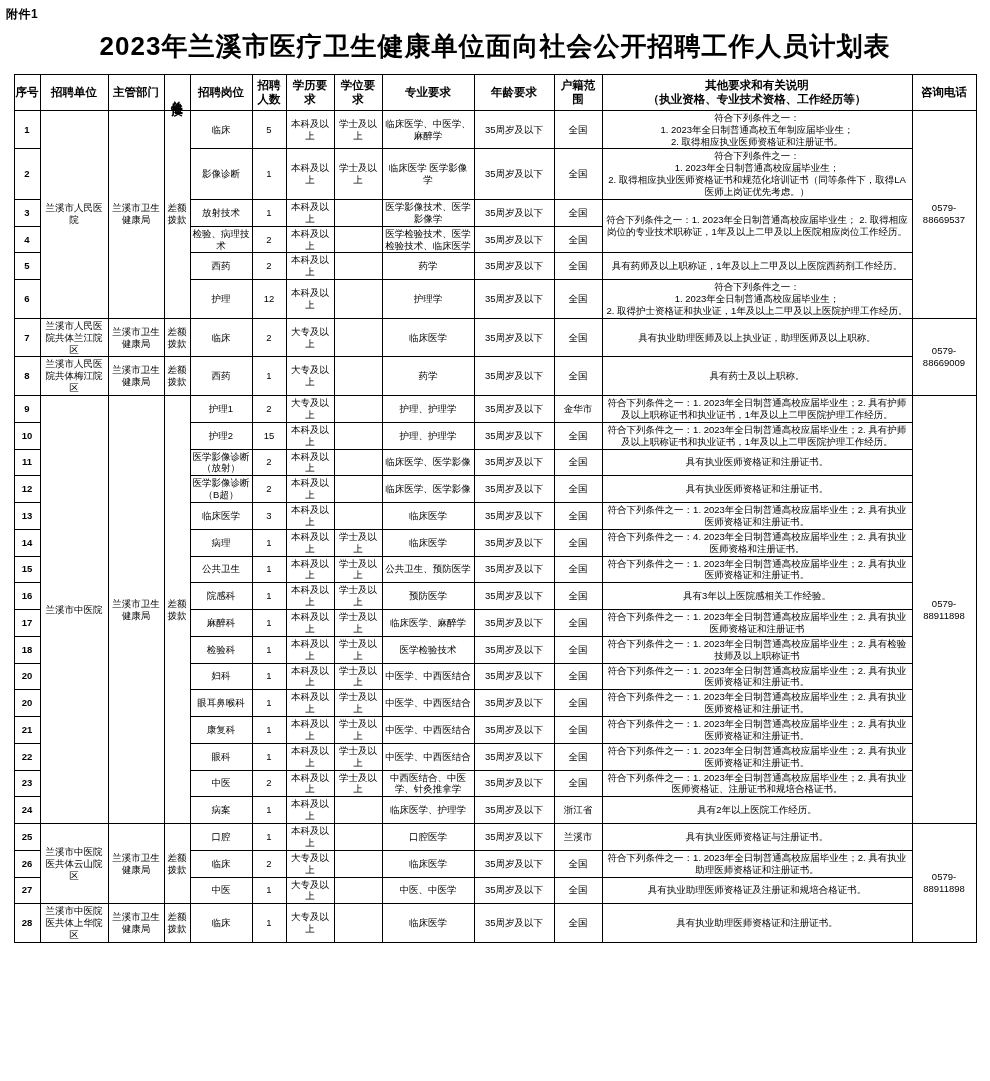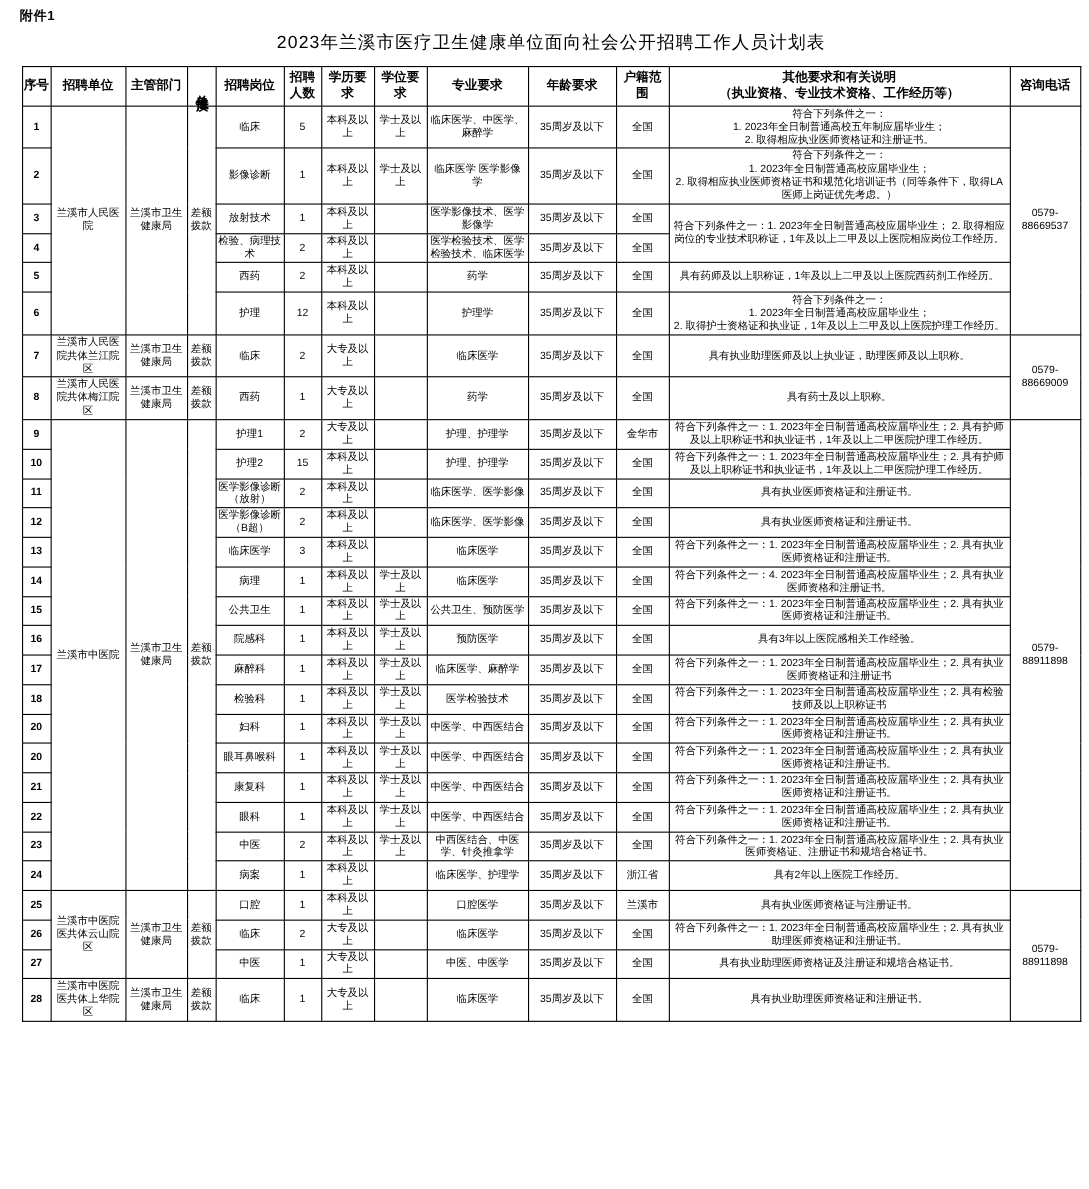--- a/index.html
+++ b/index.html
@@ -2,31 +2,31 @@
 <html><head>
 <meta charset="utf-8">
 <style>
   html,body{margin:0;padding:0;background:#fff;}
   body{
     font-family:"Liberation Sans","DejaVu Sans",sans-serif;
     width:990px;
     color:#000;
     -webkit-font-smoothing:antialiased;
   }
-  .page{width:990px;box-sizing:border-box;padding:4px 4px 0 16px;}
+  .page{width:990px;box-sizing:border-box;padding:4px 4px 0 4px;}
   .attach{
     font-size:12px;
     font-weight:bold;
     margin:2px 0 6px 2px;
     letter-spacing:0.5px;
   }
   .doc-title{
     text-align:center;
-    font-size:16px;
-    font-weight:normal;
+    font-size:26px;
+    font-weight:bold;
     letter-spacing:1px;
     margin:6px 0 10px 0;
   }
   table.plan{
     border-collapse:collapse;
     width:890px;
     margin:0 auto;
     table-layout:fixed;
   }
   table.plan td,table.plan th{

